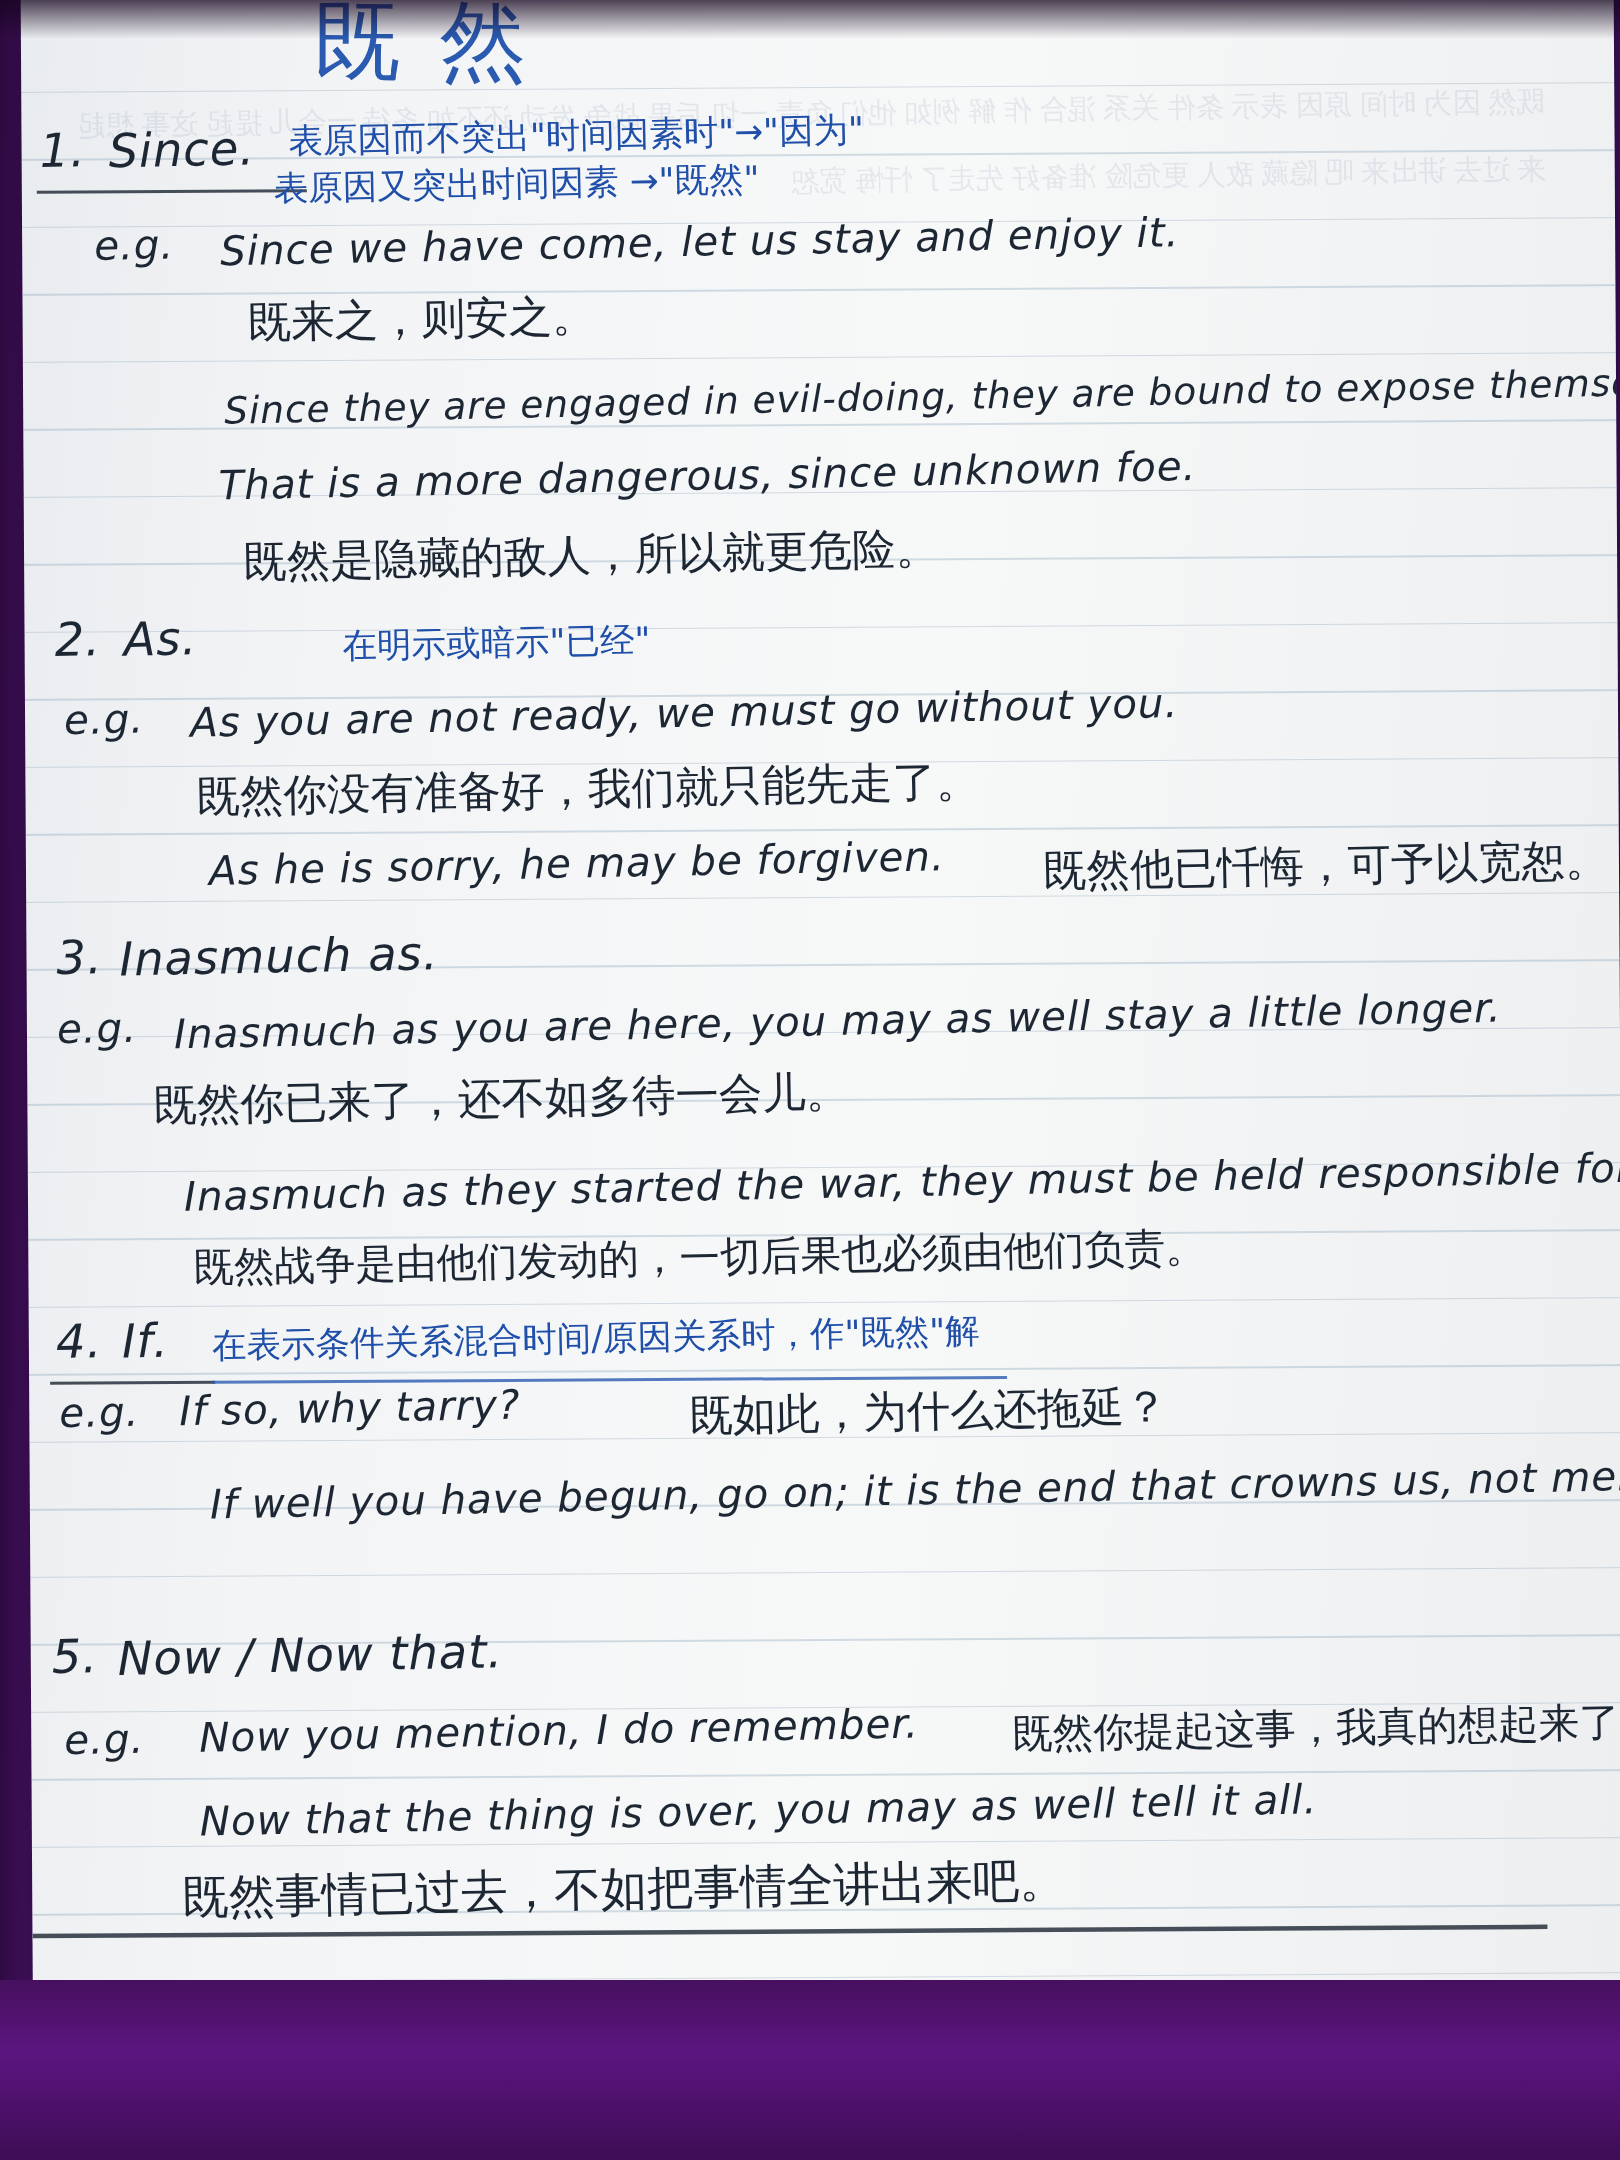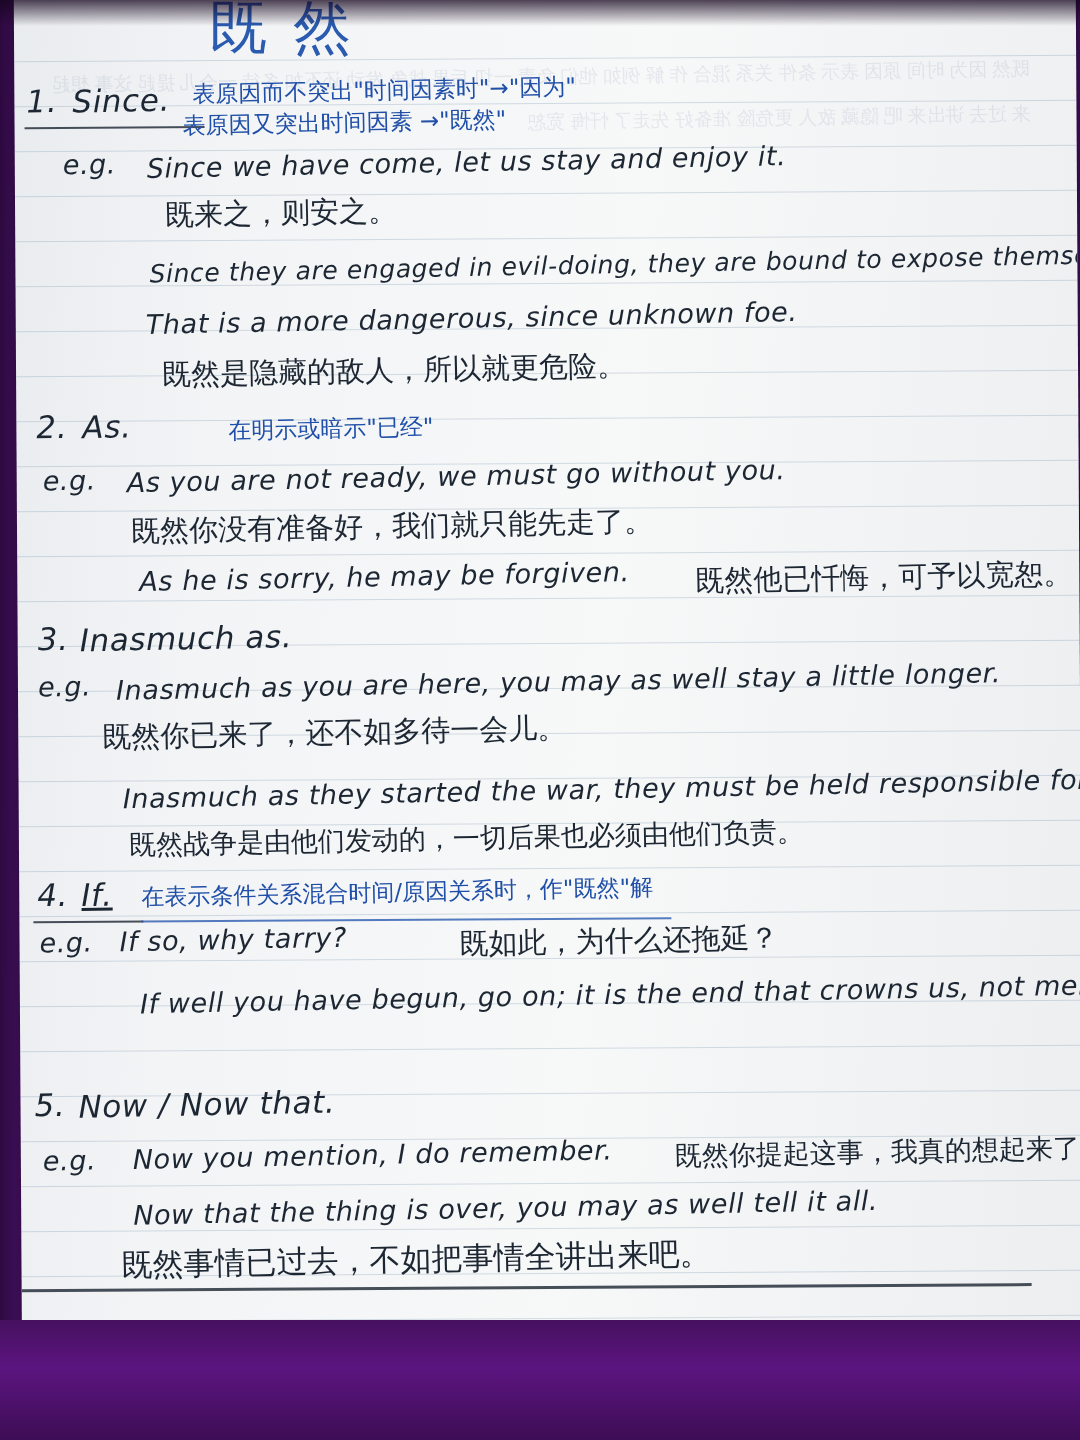--- a/index.html
+++ b/index.html
@@ -184,21 +184,21 @@
     <div class="hw num ink-black en slight1" style="left:62px; top:624px;">Inasmuch as.</div>
 
     <div class="hw eg ink-black en slight1" style="left:20px; top:674px;">e.g.</div>
     <div class="hw line-en ink-black en slight1" style="left:98px; top:672px;">Inasmuch as you are here, you may as well stay a little longer.</div>
     <div class="hw line-cn ink-black cn slight1" style="left:84px; top:718px;">既然你已来了，还不如多待一会儿。</div>
 
     <div class="hw line-en ink-black en slight1" style="left:104px; top:778px;">Inasmuch as they started the war, they must be held responsible for all consequences.</div>
     <div class="hw line-cn ink-black cn slight1" style="left:110px; top:826px; font-size:27px;">既然战争是由他们发动的，一切后果也必须由他们负责。</div>
 
     <div class="hw num ink-black en slight1" style="left:18px; top:880px;">4.</div>
-    <div class="hw num ink-black en slight1" style="left:62px; top:880px;text-decoration:underline;">If.</div>
+    <div class="hw num ink-black en slight1" style="left:62px; top:880px;">If.</div>
     <div class="u-line" style="left:14px; top:924px; width:110px;"></div>
     <div class="hw ann ink-blue cn slight1" style="left:122px; top:882px;">在表示条件关系混合时间/原因关系时，作"既然"解</div>
     <div class="u-line-blue" style="left:122px; top:924px; width:530px;"></div>
 
     <div class="hw eg ink-black en slight1" style="left:20px; top:930px;">e.g.</div>
     <div class="hw line-en ink-black en slight1" style="left:100px; top:928px;">If so, why tarry?</div>
     <div class="hw line-cn ink-black cn slight1" style="left:440px; top:928px;">既如此，为什么还拖延？</div>
 
     <div class="hw line-en ink-black en slight1" style="left:120px; top:984px;">If well you have begun, go on; it is the end that crowns us, not merely the fight.</div>
 

